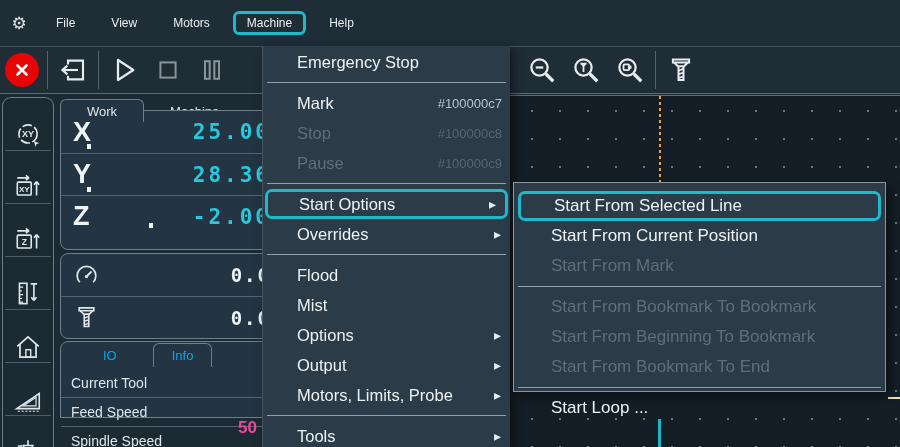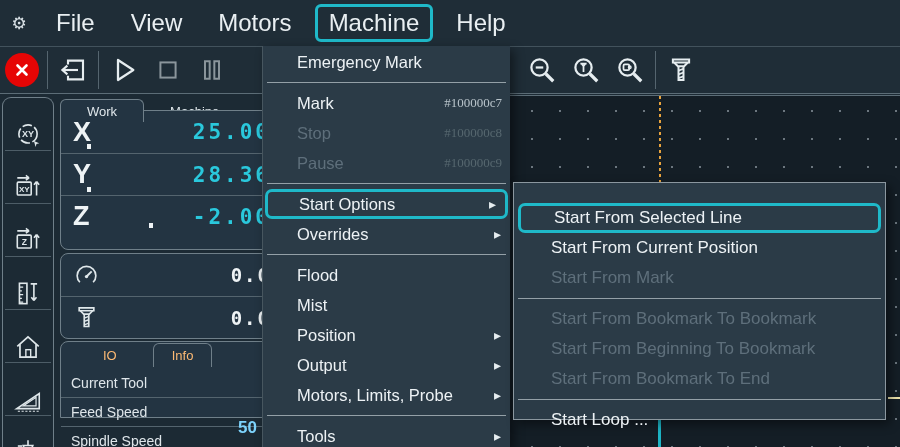--- a/index.html
+++ b/index.html
@@ -5,21 +5,21 @@
   * { margin:0; padding:0; box-sizing:border-box; }
   html,body { background:#10181e; }
   #app {
     position:relative; width:900px; height:447px; overflow:hidden;
     background:#1c2a34; font-family:"Liberation Sans", sans-serif;
     color:#edf2f5; -webkit-font-smoothing:antialiased;
   }
   
   .menubar { position:absolute; left:0; top:0; width:900px; height:46px; background:#1f2d37; display:flex; align-items:center; }
   .logo { width:38px; text-align:center; font-size:17px; color:#d9e1e6; }
-  .mb-item { font-size:24px; color:#e9eff2; padding:4px 13px; margin:0 5px; cursor:default; }
+  .mb-item { font-size:12px; color:#e9eff2; padding:4px 13px; margin:0 5px; cursor:default; }
   .mb-item.active { border:3px solid #1fb9c9; border-radius:6px; padding:2px 11px; }
   
   .toolbar { position:absolute; left:0; top:46px; width:900px; height:48px; background:#1f2d37;
              border-top:1px solid #42525c; border-bottom:1px solid #5c6d77; display:flex; align-items:center; }
   .tb-btn { width:44px; height:44px; display:flex; align-items:center; justify-content:center; }
   .vsep { width:1px; height:38px; background:#55656f; margin:0 3px; }
   .estop-circle { width:34px; height:34px; border-radius:50%; background:#e60505; display:flex; align-items:center; justify-content:center; }
   .icon { display:block; }
   .ic-white { color:#e6edf0; }
   .ic-gray { color:#8b969c; }
@@ -50,34 +50,34 @@
   .axis-label { font-size:27px; font-weight:bold; color:#eef3f5; width:60px; }
   .axis-value { flex:1; text-align:right; font-family:"DejaVu Sans Mono", monospace; font-weight:bold;
                 font-size:21px; letter-spacing:3px; color:#2ac8dc; white-space:nowrap; }
   .axis-dot { position:absolute; width:4px; height:5px; background:#eef3f5; }
   .speed { top:253px; height:86px; }
   .speed-row { height:42px; display:flex; align-items:center; padding:0 38px 0 12px; color:#dfe7ea; }
   .speed-row + .speed-row { border-top:1px solid #54646e; }
   .speed-value { flex:1; text-align:right; font-family:"DejaVu Sans Mono", monospace; font-weight:bold;
                  font-size:19px; letter-spacing:2px; color:#eef3f5; white-space:nowrap; }
   .info { top:341px; height:77px; border-radius:8px 8px 0 0; }
-  .info-tabrow { position:absolute; left:60px; top:342px; width:250px; height:25px; display:flex; align-items:flex-end; font-size:13px; color:#fdba74; z-index:3; }
+  .info-tabrow { position:absolute; left:60px; top:342px; width:250px; height:25px; display:flex; align-items:flex-end; font-size:13px; color:#0ea5e9; z-index:3; }
   .info-tab { padding:4px 18px 4px; }
   .info-tab.active { background:#233442; border:1px solid #6f7f89; border-bottom:none; border-radius:6px 6px 0 0; }
   .info-body { position:absolute; top:26px; left:0; right:0; }
   .info-row { height:29px; display:flex; align-items:center; padding:0 52px 0 10px; font-size:14px; color:#dfe6ea; }
   .info-row + .info-row { border-top:1px solid #54646e; }
-  .info-value { flex:1; text-align:right; font-weight:bold; font-size:17px; color:#7dd3fc; white-space:nowrap;margin-top:32px; }
+  .info-value { flex:1; text-align:right; font-weight:bold; font-size:17px; color:#ec4899; white-space:nowrap;margin-top:32px; }
   
   .menu { position:absolute; background:#2b3b47; box-shadow:4px 4px 10px rgba(0,0,0,0.45); z-index:10; }
   .menu-main { left:262px; top:46px; width:248px; height:401px; border-left:1px solid #47565f; padding-top:1px; overflow:hidden; }
-  .menu-sub { left:513px; top:182px; width:373px; height:238px; border:1px solid #8b979f; padding-top:20px; z-index:11; }
+  .menu-sub { left:513px; top:182px; width:373px; height:210px; border:1px solid #8b979f; padding-top:8px; z-index:11; }
   .mi { position:relative; height:30px; display:flex; align-items:center; padding:0 24px 0 34px; font-size:16.5px; color:#edf2f5; white-space:nowrap; }
   .menu-sub .mi { padding-left:37px; font-size:17px; }
-  .mi .sc { position:absolute; right:8px; font-size:13px; letter-spacing:0; color:#b9c4cb; font-family:Liberation Serif, serif; }
+  .mi .sc { position:absolute; right:8px; font-size:13px; letter-spacing:0; color:#b9c4cb; font-family:Liberation Sans, sans-serif; }
   .mi.dis { color:#5e6f7b; }
   .mi.dis .sc { color:#56676f; }
   .mi.has-sub::after { content:"\25B8"; position:absolute; right:9px; font-size:14px; color:#e6edf0; }
   .mi.hl { border:3px solid #1fb9c9; border-radius:7px; margin:0 2px; padding-left:31px; }
   .menu-sub .mi.hl { margin:0 4px; padding-left:33px; }
   .msep { height:11px; position:relative; }
   .msep::after { content:""; position:absolute; left:4px; right:4px; top:5px; height:1px; background:#94a0a7; }
   svg { display:block; }
 </style>
 </head>
@@ -289,21 +289,21 @@
       </div>
     </div>
   </div>
   <div class="info-tabrow">
     <span class="info-tab" style="margin-left:25px;">IO</span>
     <span class="info-tab active" style="margin-left:18px;">Info</span>
   </div>
 
   <div class="menu menu-main">
     <div class="mi">
-        <span>Emergency Mark</span>
+        <span>Emergency Stop</span>
       </div>
     <div class="msep"></div>
     <div class="mi">
         <span>Mark</span>
         <span class="sc">#100000c7</span>
       </div>
     <div class="mi dis">
         <span>Stop</span>
         <span class="sc">#100000c8</span>
       </div>
@@ -319,21 +319,21 @@
         <span>Overrides</span>
       </div>
     <div class="msep"></div>
     <div class="mi">
         <span>Flood</span>
       </div>
     <div class="mi">
         <span>Mist</span>
       </div>
     <div class="mi has-sub">
-        <span>Position</span>
+        <span>Options</span>
       </div>
     <div class="mi has-sub">
         <span>Output</span>
       </div>
     <div class="mi has-sub">
         <span>Motors, Limits, Probe</span>
       </div>
     <div class="msep"></div>
     <div class="mi has-sub">
         <span>Tools</span>

